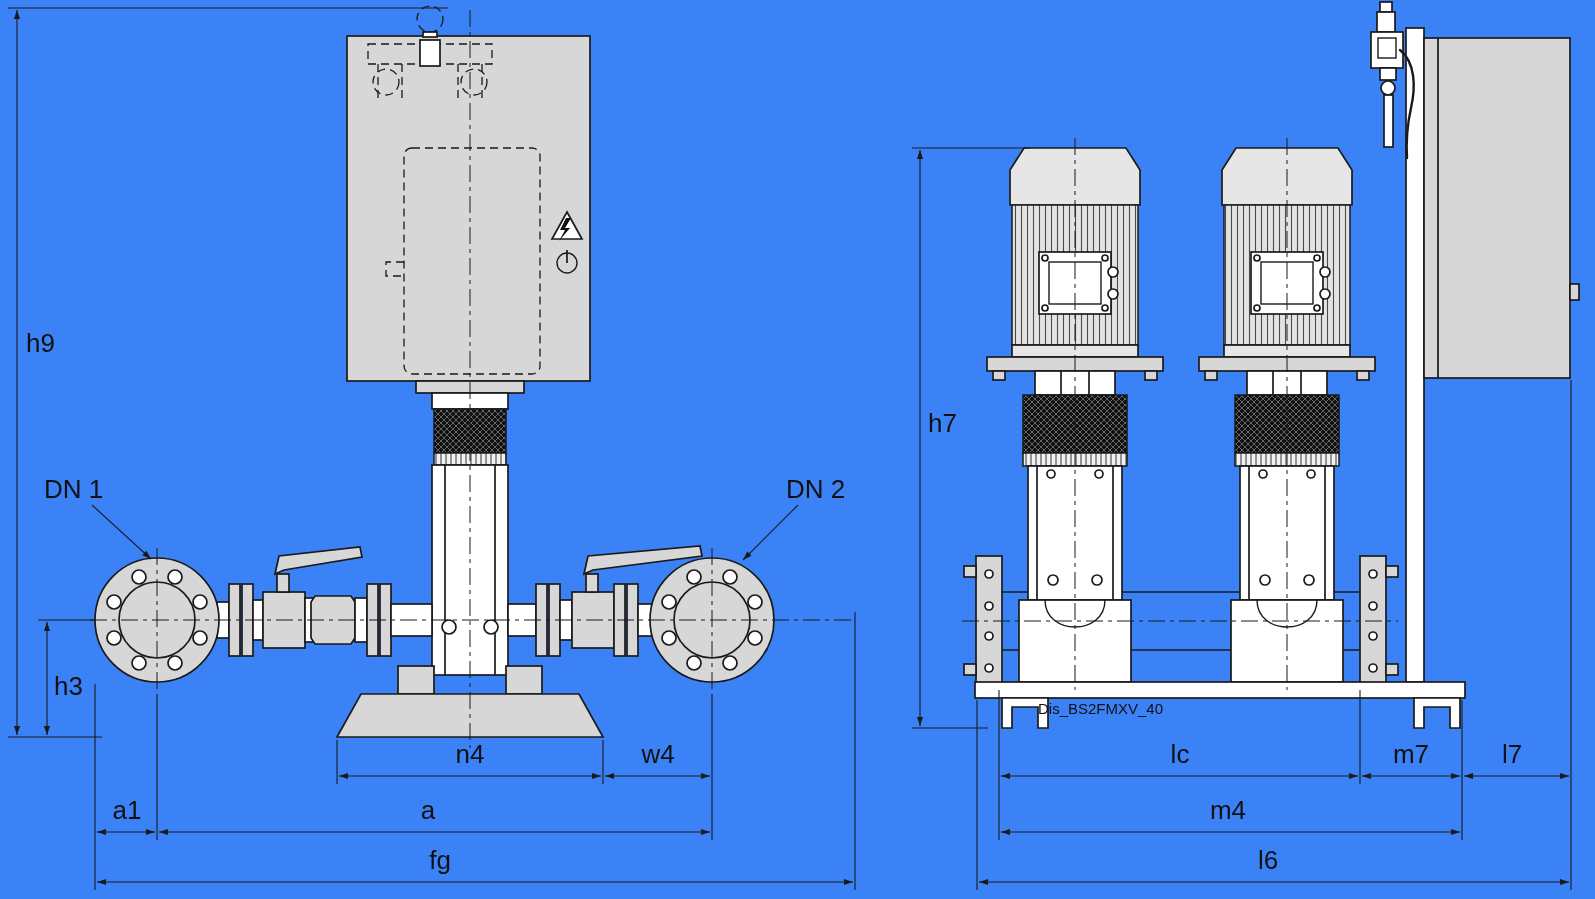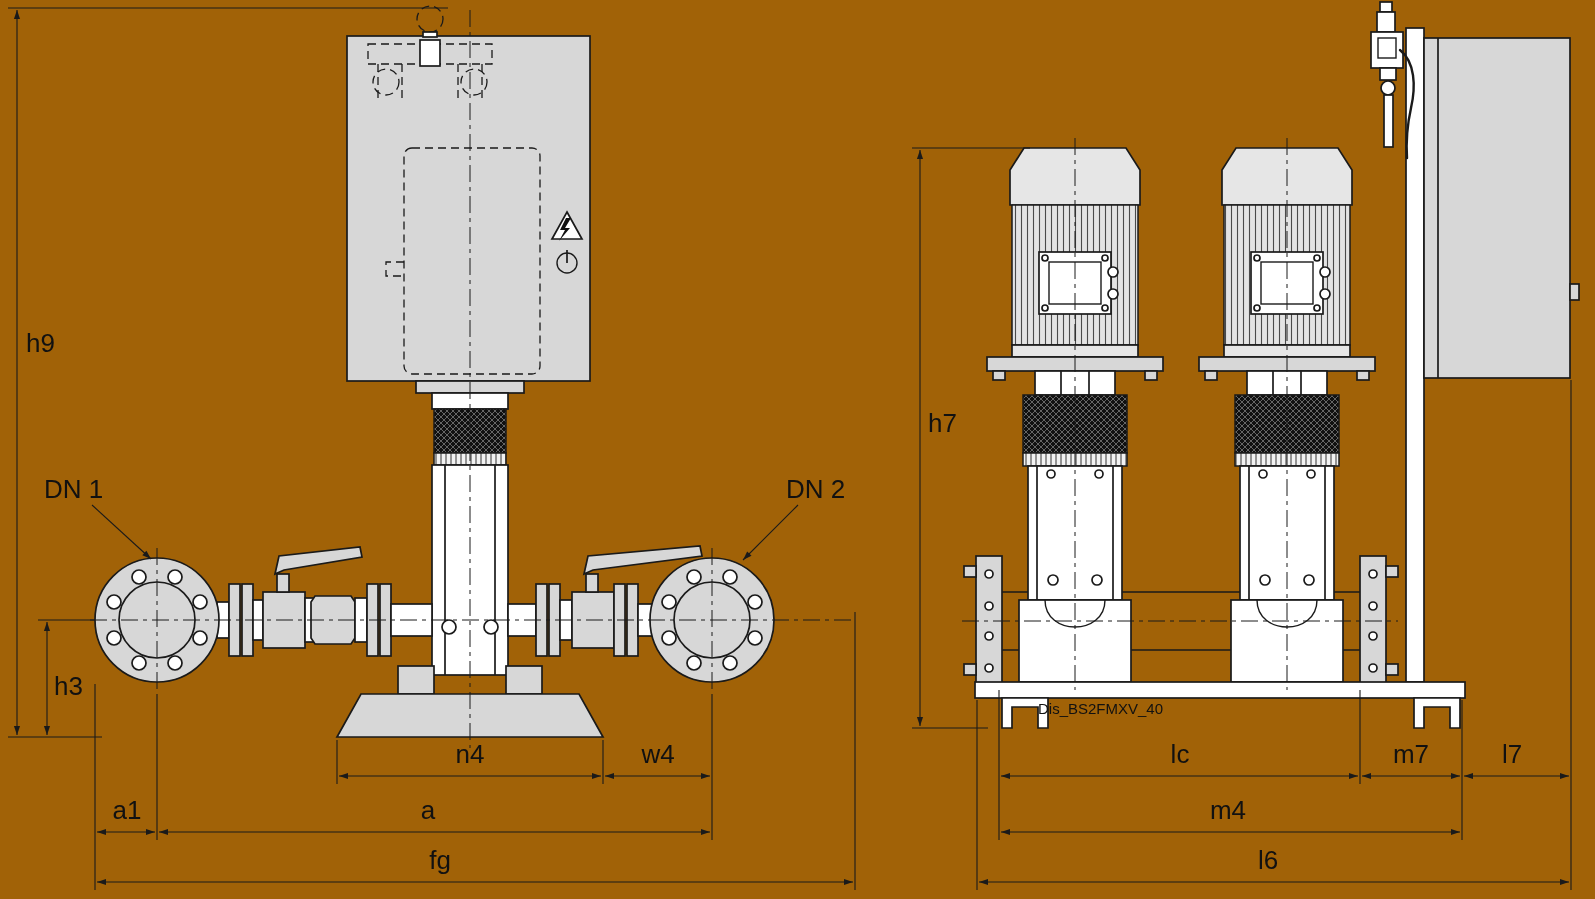--- a/index.html
+++ b/index.html
@@ -1,16 +1,16 @@
 <!DOCTYPE html>
 <html><head>
 <meta charset="utf-8">
 <style>
   html,body{margin:0;padding:0;background:#ffffff;}
-  #page{position:relative;width:1595px;height:899px;background:#a16207;overflow:hidden;
+  #page{position:relative;width:1595px;height:899px;background:#3b82f6;overflow:hidden;
         font-family:"Liberation Sans",sans-serif;}
   
   .ln  {fill:none;stroke:#1a1a1a;stroke-width:1.7;}
   .fg  {fill:#d7d7d7;stroke:#1a1a1a;stroke-width:1.7;}
   .fl  {fill:#e6e6e6;stroke:#1a1a1a;stroke-width:1.7;}
   .fw  {fill:#ffffff;stroke:#1a1a1a;stroke-width:1.7;}
   .nf  {fill:none;stroke:#1a1a1a;stroke-width:1.4;}
   .mesh{fill:url(#meshpat);stroke:#1a1a1a;stroke-width:1.5;}
   .fins{fill:url(#finpat);stroke:#1a1a1a;stroke-width:1.5;}
   .vl  {fill:url(#vlpat);stroke:#1a1a1a;stroke-width:1.5;}

